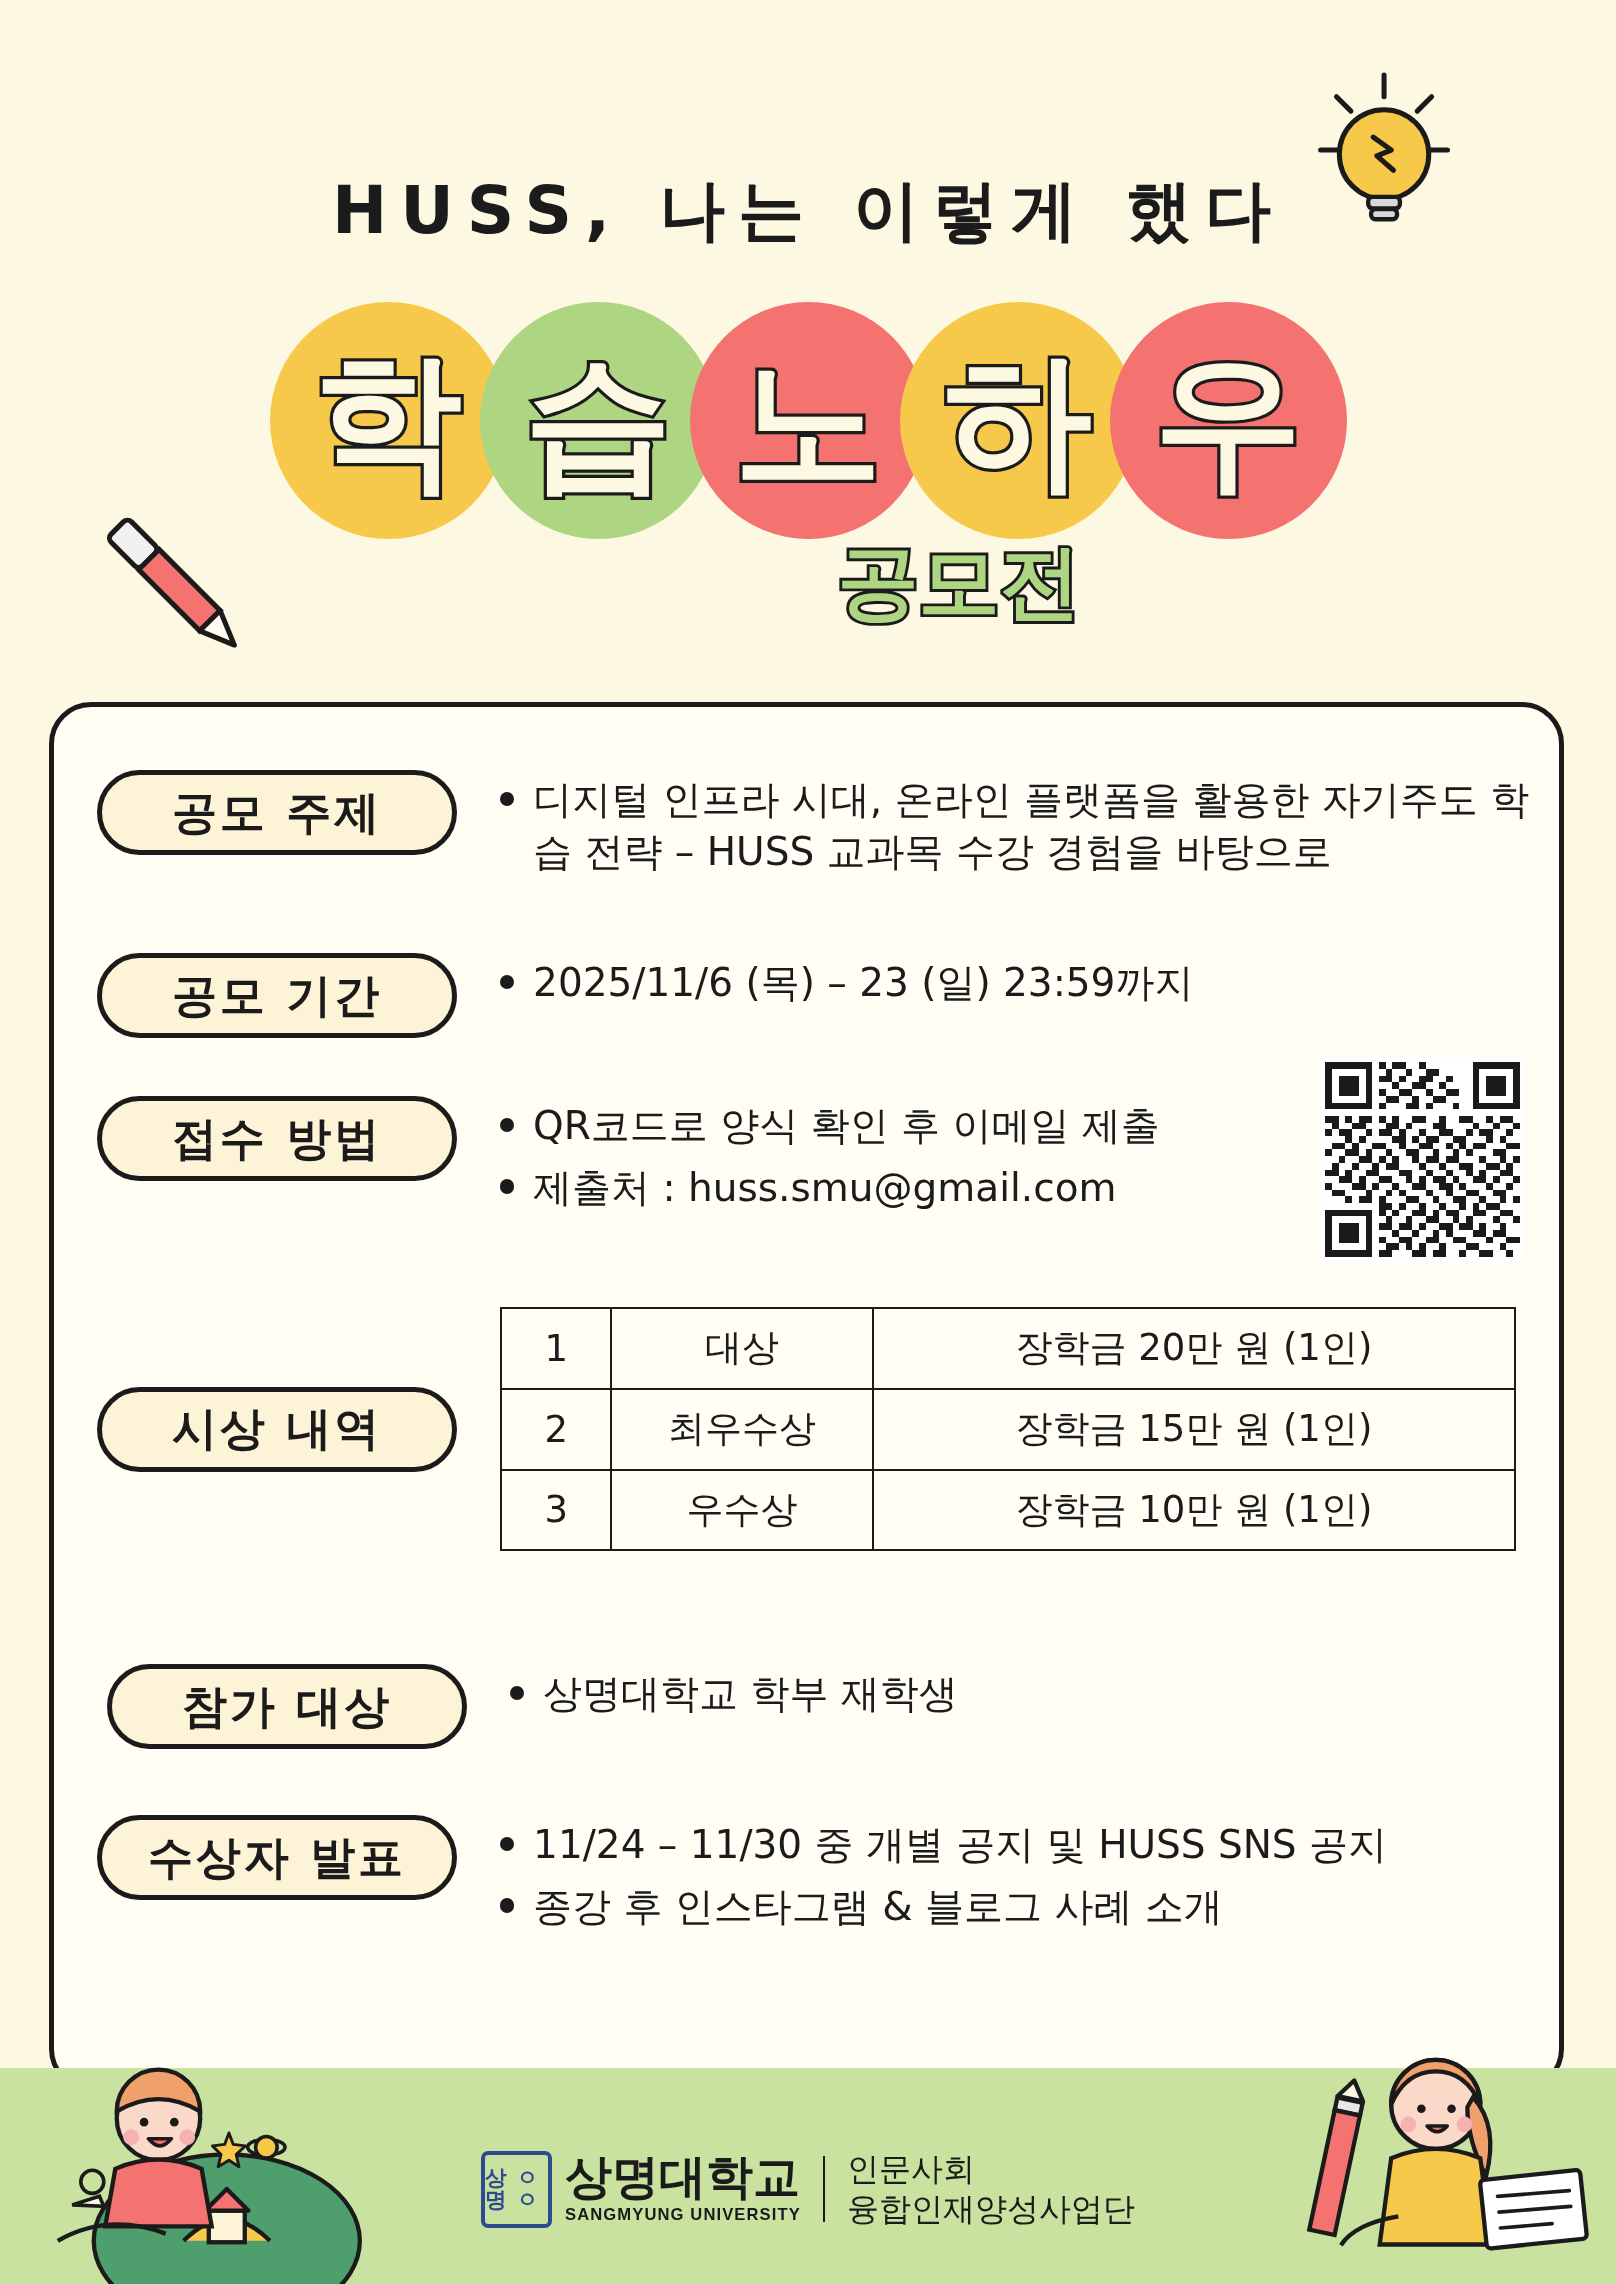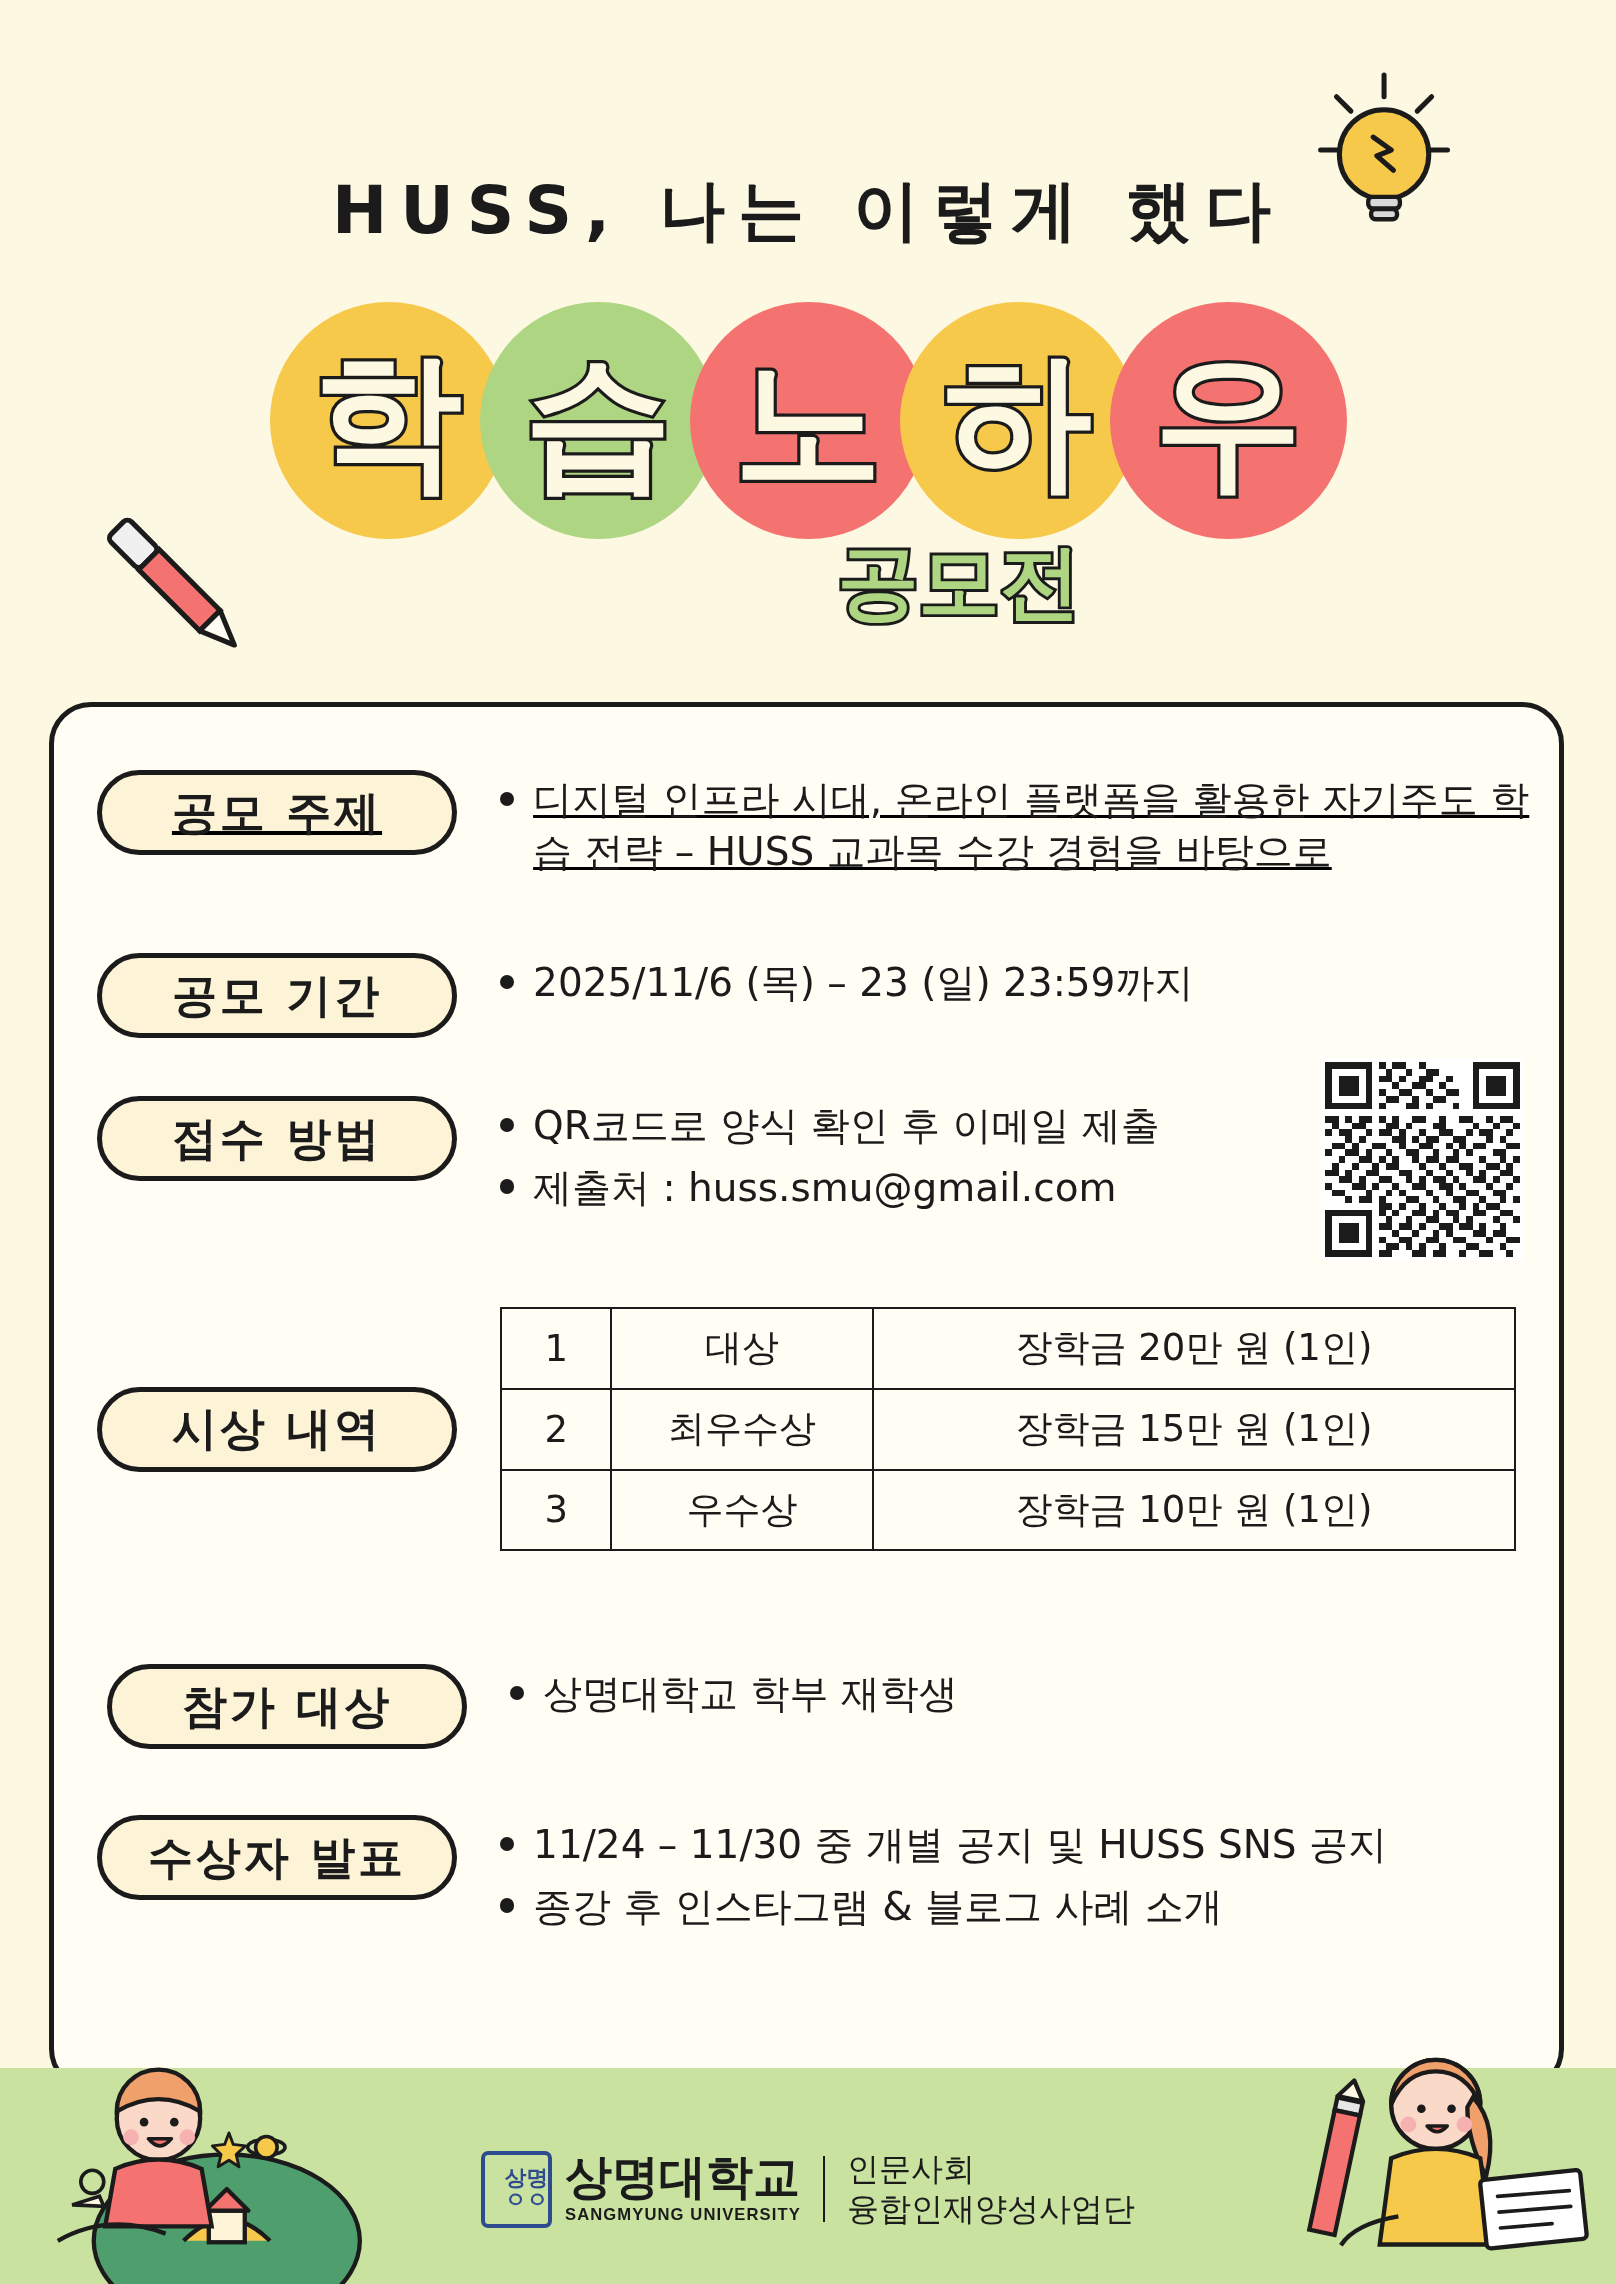--- a/index.html
+++ b/index.html
@@ -133,21 +133,21 @@
   .band{
     position:absolute;left:0;bottom:0;width:100%;height:216px;
     background:#c9e2a0;
   }
   .logo-wrap{
     position:absolute;left:50%;transform:translateX(-50%);
     bottom:55px;display:flex;align-items:center;
   }
   .logo-mark{
     width:63px;height:69px;border:4.3px solid #2e4b8f;border-radius:7.2px;
-    display:flex;flex-direction:column;align-items:flex-end;justify-content:center;
+    display:flex;flex-direction:row;align-items:center;justify-content:center;
     color:#2e4b8f;font-size:21.6px;font-weight:bold;line-height:1;
     margin-right:13px;
     font-family:"DejaVu Sans", sans-serif;
   }
   .logo-kr{font-size:47px;font-weight:bold;color:#1b1b1b;line-height:1;
     font-family:"DejaVu Sans", sans-serif;}
   .logo-en{font-size:16.6px;font-weight:bold;color:#1b1b1b;letter-spacing:1.1px;margin-top:5px;
     font-family:"Liberation Sans", sans-serif;}
   .divider{
     width:2.9px;height:66px;background:#1b1b1b;margin:0 21.6px;
@@ -208,21 +208,21 @@
     <div class="circle c5">
         <span>우</span>
       </div>
   </div>
   <div class="sub-word">
     <span>공모전</span>
   </div>
 
   <div class="card">
 
-    <div class="row" style="top:63px;left:43px;text-decoration:underline;">
+    <div class="row" style="top:63px;left:43px;">
       <div class="tag">공모 주제</div>
       <div class="content">
         <div class="bullet-line">
           <span class="dot"></span>
           <span class="txt">디지털 인프라 시대, 온라인 플랫폼을 활용한 자기주도 학습 전략 – HUSS 교과목 수강 경험을 바탕으로</span>
         </div>
       </div>
     </div>
 
     <div class="row" style="top:246px;left:43px;">

